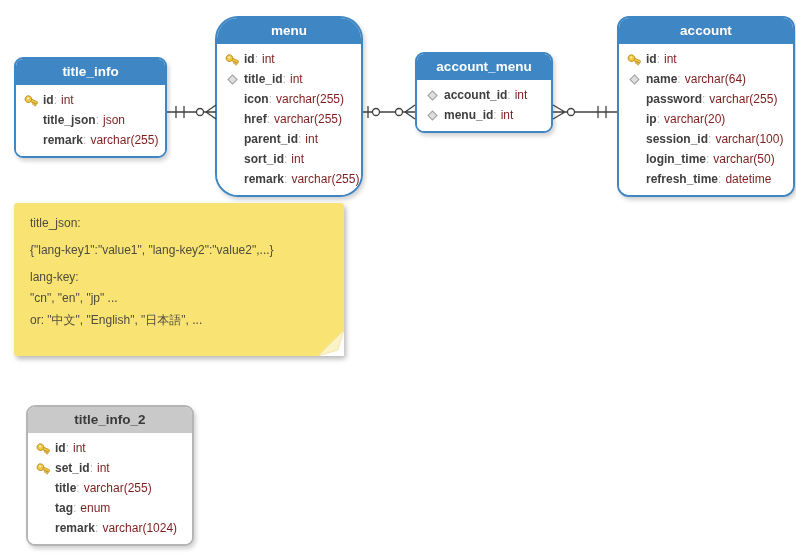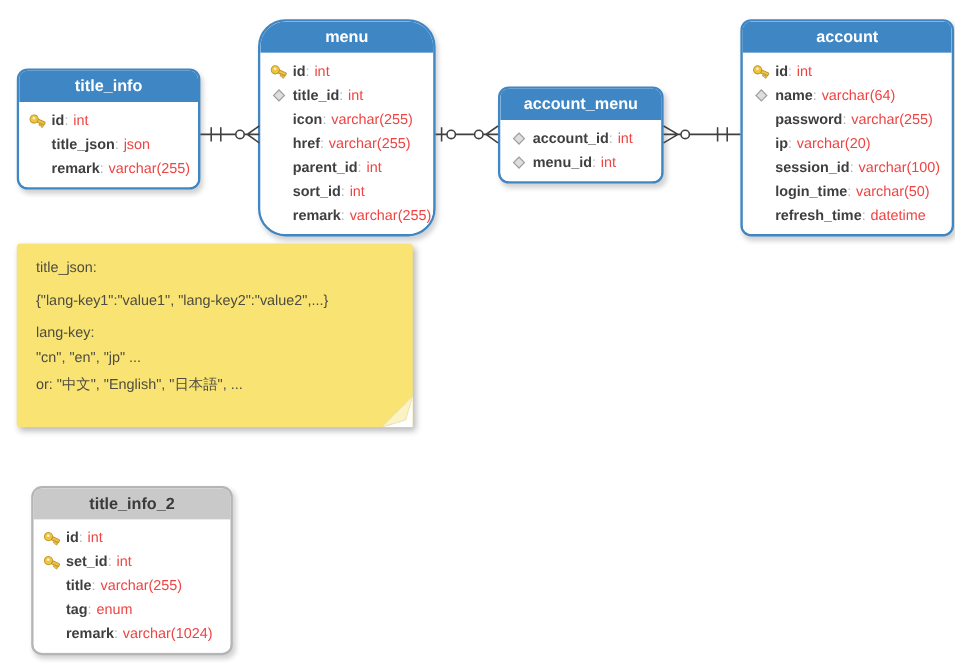--- a/index.html
+++ b/index.html
@@ -41,21 +41,21 @@
   }
   .ficon {
     width: 17px;
     min-width: 17px;
     display: inline-flex;
     align-items: center;
     justify-content: center;
   }
   .fname { font-size: 12px; font-weight: bold; color: #3f3f3f; margin-left: 3px; }
   .fcolon { font-size: 12px; color: #b3b3b3; margin-right: 4px; }
-  .ftype { font-size: 12px; color: #ef4444; }
+  .ftype { font-size: 12px; color: #7f1d1d; }
   
   .connector { position: absolute; }
   .connector line, .connector path { stroke: #404040; stroke-width: 1.3; fill: none; }
   .connector circle { stroke: #404040; stroke-width: 1.3; fill: #ffffff; }
   
   .note {
     position: absolute;
     left: 14px; top: 203px;
     width: 330px; height: 153px;
     background: #f9e473;
@@ -170,21 +170,21 @@
       </div>
       <div class="row">
         <span class="ficon"></span>
         <span class="fname">remark</span>
           <span class="fcolon">:</span>
           <span class="ftype">varchar(255)</span>
       </div>
     </div>
   </div>
 
-  <div class="table blue" style="left:415px; top:72px; width:138px;">
+  <div class="table blue" style="left:415px; top:52px; width:138px;">
     <div class="thead">account_menu</div>
     <div class="tbody">
       <div class="row">
         <span class="ficon">
             <svg width="11" height="11" viewBox="0 0 11 11">
               <rect x="2.3" y="2.3" width="6.4" height="6.4" transform="rotate(45 5.5 5.5)" fill="#dedede" stroke="#9e9e9e" stroke-width="1"></rect>
             </svg>
           </span>
         <span class="fname">account_id</span>
           <span class="fcolon">:</span>
@@ -196,21 +196,21 @@
               <rect x="2.3" y="2.3" width="6.4" height="6.4" transform="rotate(45 5.5 5.5)" fill="#dedede" stroke="#9e9e9e" stroke-width="1"></rect>
             </svg>
           </span>
         <span class="fname">menu_id</span>
           <span class="fcolon">:</span>
           <span class="ftype">int</span>
       </div>
     </div>
   </div>
 
-  <div class="table blue" style="left:617px; top:16px; width:178px;">
+  <div class="table blue" style="left:617px; top:16px; width:178px;border-radius:12px;">
     <div class="thead">account</div>
     <div class="tbody">
       <div class="row">
         <span class="ficon">
             <svg width="15" height="15" viewBox="0 0 15 15">
               <g transform="rotate(24 7 7)">
                 <rect x="6" y="6" width="8" height="2.7" rx="0.6" fill="#f0c53e" stroke="#bd922b" stroke-width="0.8"></rect>
                 <rect x="10" y="8.2" width="1.3" height="2.1" fill="#f0c53e" stroke="#bd922b" stroke-width="0.6"></rect>
                 <rect x="12.2" y="8.2" width="1.3" height="2.7" fill="#f0c53e" stroke="#bd922b" stroke-width="0.6"></rect>
                 <circle cx="4.3" cy="7.3" r="3.4" fill="#f0c53e" stroke="#bd922b" stroke-width="0.8"></circle>

